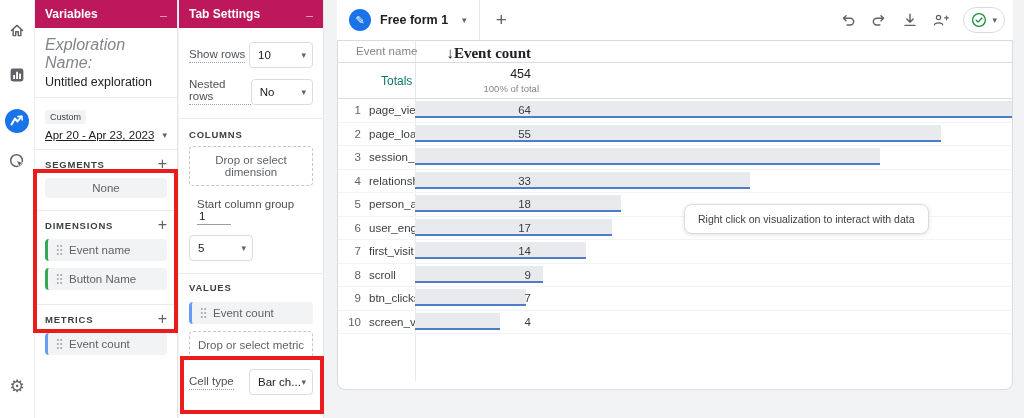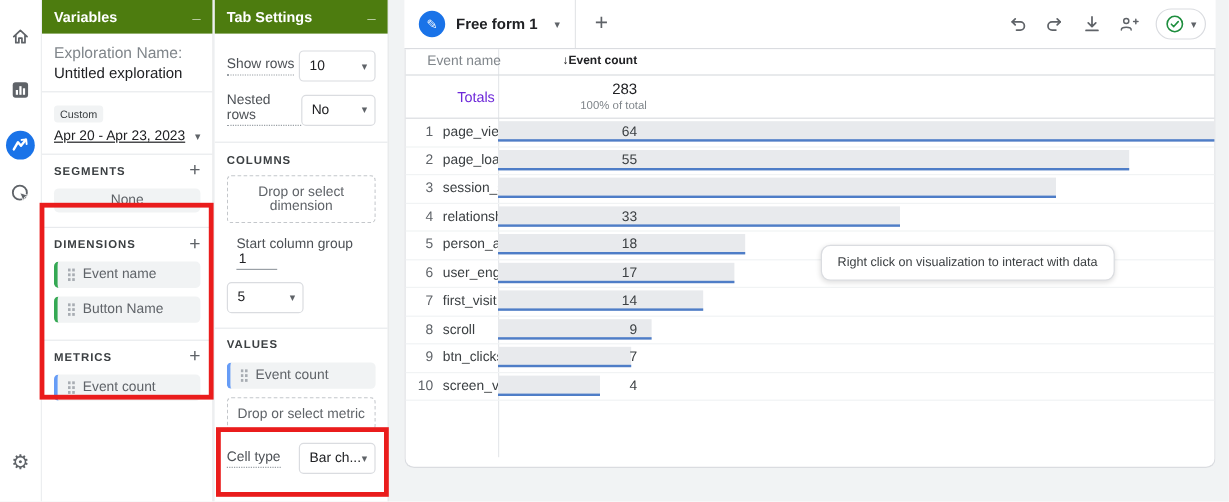--- a/index.html
+++ b/index.html
@@ -8,26 +8,26 @@
   #app { position:absolute; inset:0; width:1024px; height:418px; }
 
   
   .rail { position:absolute; left:0; top:0; width:35px; height:418px; background:#fff; border-right:1px solid #eceef0; }
   .rail .ricon { position:absolute; left:50%; transform:translateX(-50%); display:flex; align-items:center; justify-content:center; cursor:pointer; }
 
   
   .panel { position:absolute; top:0; height:418px; background:#fff; }
   .panel-vars { left:35px; width:143px; border-right:1px solid #e4e6e8; }
   .panel-tabs { left:179px; width:145px; border-right:1px solid #e4e6e8; }
-  .phead { height:28px; background:#4d7c0f; color:#fff; display:flex; align-items:center; justify-content:space-between; padding:0 10px; }
+  .phead { height:28px; background:#be185d; color:#fff; display:flex; align-items:center; justify-content:space-between; padding:0 10px; }
   .phead .ptitle { font-size:12px; font-weight:700; }
   .phead .pmin { font-size:12px; font-weight:700; line-height:8px; padding-bottom:6px; cursor:pointer; }
   .pbody { padding:8px 10px; }
   .divider { height:1px; background:#e8eaed; margin:8px -10px; }
-  .muted { color:#80868b; font-size:13px; }
+  .muted { color:#80868b; font-size:16px;font-style:italic; }
   .namev { color:#202124; font-size:12.5px; margin-top:3px; }
   .badge { display:inline-block; background:#f1f3f4; color:#3c4043; font-size:9px; padding:2px 5px; border-radius:3px; }
   .daterow { display:flex; align-items:center; justify-content:space-between; margin-top:5px; cursor:pointer; }
   .datetext { font-size:11.5px; color:#202124;text-decoration:underline; }
   .caret { font-size:9px; color:#5f6368; }
   .secrow { display:flex; align-items:center; justify-content:space-between; margin:4px 0 8px 0; }
   .seclabel { font-size:9.5px; letter-spacing:.8px; color:#3c4043; font-weight:700; }
   .plus { font-size:16px; color:#5f6368; font-weight:400; cursor:pointer; line-height:12px; }
   .chip { background:#f1f3f4; border-radius:4px; height:22px; display:flex; align-items:center; font-size:11.5px; color:#5f6368; padding:0 6px; margin-bottom:7px; cursor:pointer; }
   .chip.green { border-left:3px solid #34a853; }
@@ -51,23 +51,23 @@
   .tabcaret { margin-left:14px; }
   .addtab { font-size:19px; color:#5f6368; margin-left:16px; cursor:pointer; font-weight:400; }
   .toolbar { margin-left:auto; display:flex; align-items:center; gap:13px; padding-right:8px; }
   .tbicon { width:18px; height:18px; cursor:pointer; display:flex; align-items:center; justify-content:center; }
   .statuspill { border:1px solid #dadce0; border-radius:14px; height:26px; display:flex; align-items:center; gap:5px; padding:0 7px; cursor:pointer; background:#fff; }
 
   .card { position:absolute; left:337px; top:41px; width:676px; height:349px; background:#fff; border:1px solid #dadce0; border-top:none; border-radius:0 0 8px 8px; }
   .card .vline { position:absolute; left:77px; top:0; bottom:8px; width:1px; background:#e6e8eb; }
   .thead { position:relative; height:22px; border-bottom:1px solid #dadce0; }
   .th-dim { position:absolute; left:18px; top:4px; font-size:11.5px; color:#80868b; }
-  .th-met { position:absolute; left:77px; width:116px; top:4px; text-align:right; font-size:10px; font-weight:700; color:#202124; }
+  .th-met { position:absolute; left:77px; width:116px; top:4px; text-align:right; font-size:15px; font-weight:700; color:#202124;font-family:Liberation Serif, serif; }
   .totals { position:relative; height:36px; border-bottom:1px solid #dadce0; }
-  .tot-label { position:absolute; left:43px; top:11px; font-size:12px; color:#6d28d9; }
+  .tot-label { position:absolute; left:43px; top:11px; font-size:12px; color:#0f766e; }
   .tot-val { position:absolute; left:77px; width:116px; top:4px; text-align:right; font-size:12.5px; color:#202124; }
   .tot-share { position:absolute; left:77px; width:124px; top:20px; text-align:right; font-size:9.5px; color:#80868b; }
   .trow { position:relative; height:23.5px; border-bottom:1px solid #f1f3f4; }
   .idx { position:absolute; left:0; width:23px; text-align:right; line-height:23px; font-size:11.5px; color:#5f6368; }
   .ename { position:absolute; left:31px; line-height:23px; font-size:11.5px; color:#3c4043; }
   .bar { position:absolute; left:77px; top:2px; height:17px; background:#e8eaed; border-bottom:2px solid #4e7dc7; }
   .val { position:absolute; left:77px; width:116px; text-align:right; line-height:22px; font-size:11.5px; color:#3c4043; z-index:2; }
 
   .tooltip { position:absolute; left:684px; top:204px; background:#fff; border:1px solid #dadce0; border-radius:8px; padding:8px 13px; font-size:10.5px; color:#3c4043; white-space:nowrap; box-shadow:0 1px 4px rgba(0,0,0,.12); z-index:5; }
 
@@ -254,21 +254,21 @@
   </div>
 
   <div class="card">
     <div class="vline"></div>
     <div class="thead">
       <span class="th-dim">Event name</span>
       <span class="th-met">↓Event count</span>
     </div>
     <div class="totals">
       <span class="tot-label">Totals</span>
-      <span class="tot-val">283</span>
+      <span class="tot-val">454</span>
       <span class="tot-share">100% of total</span>
     </div>
     <div id="tbody">
         <div class="trow">
           <span class="idx">1</span>
           <span class="ename">page_view</span>
           <span class="bar" style="width:597px"></span>
           <span class="val">64</span>
         </div>
         <div class="trow">

